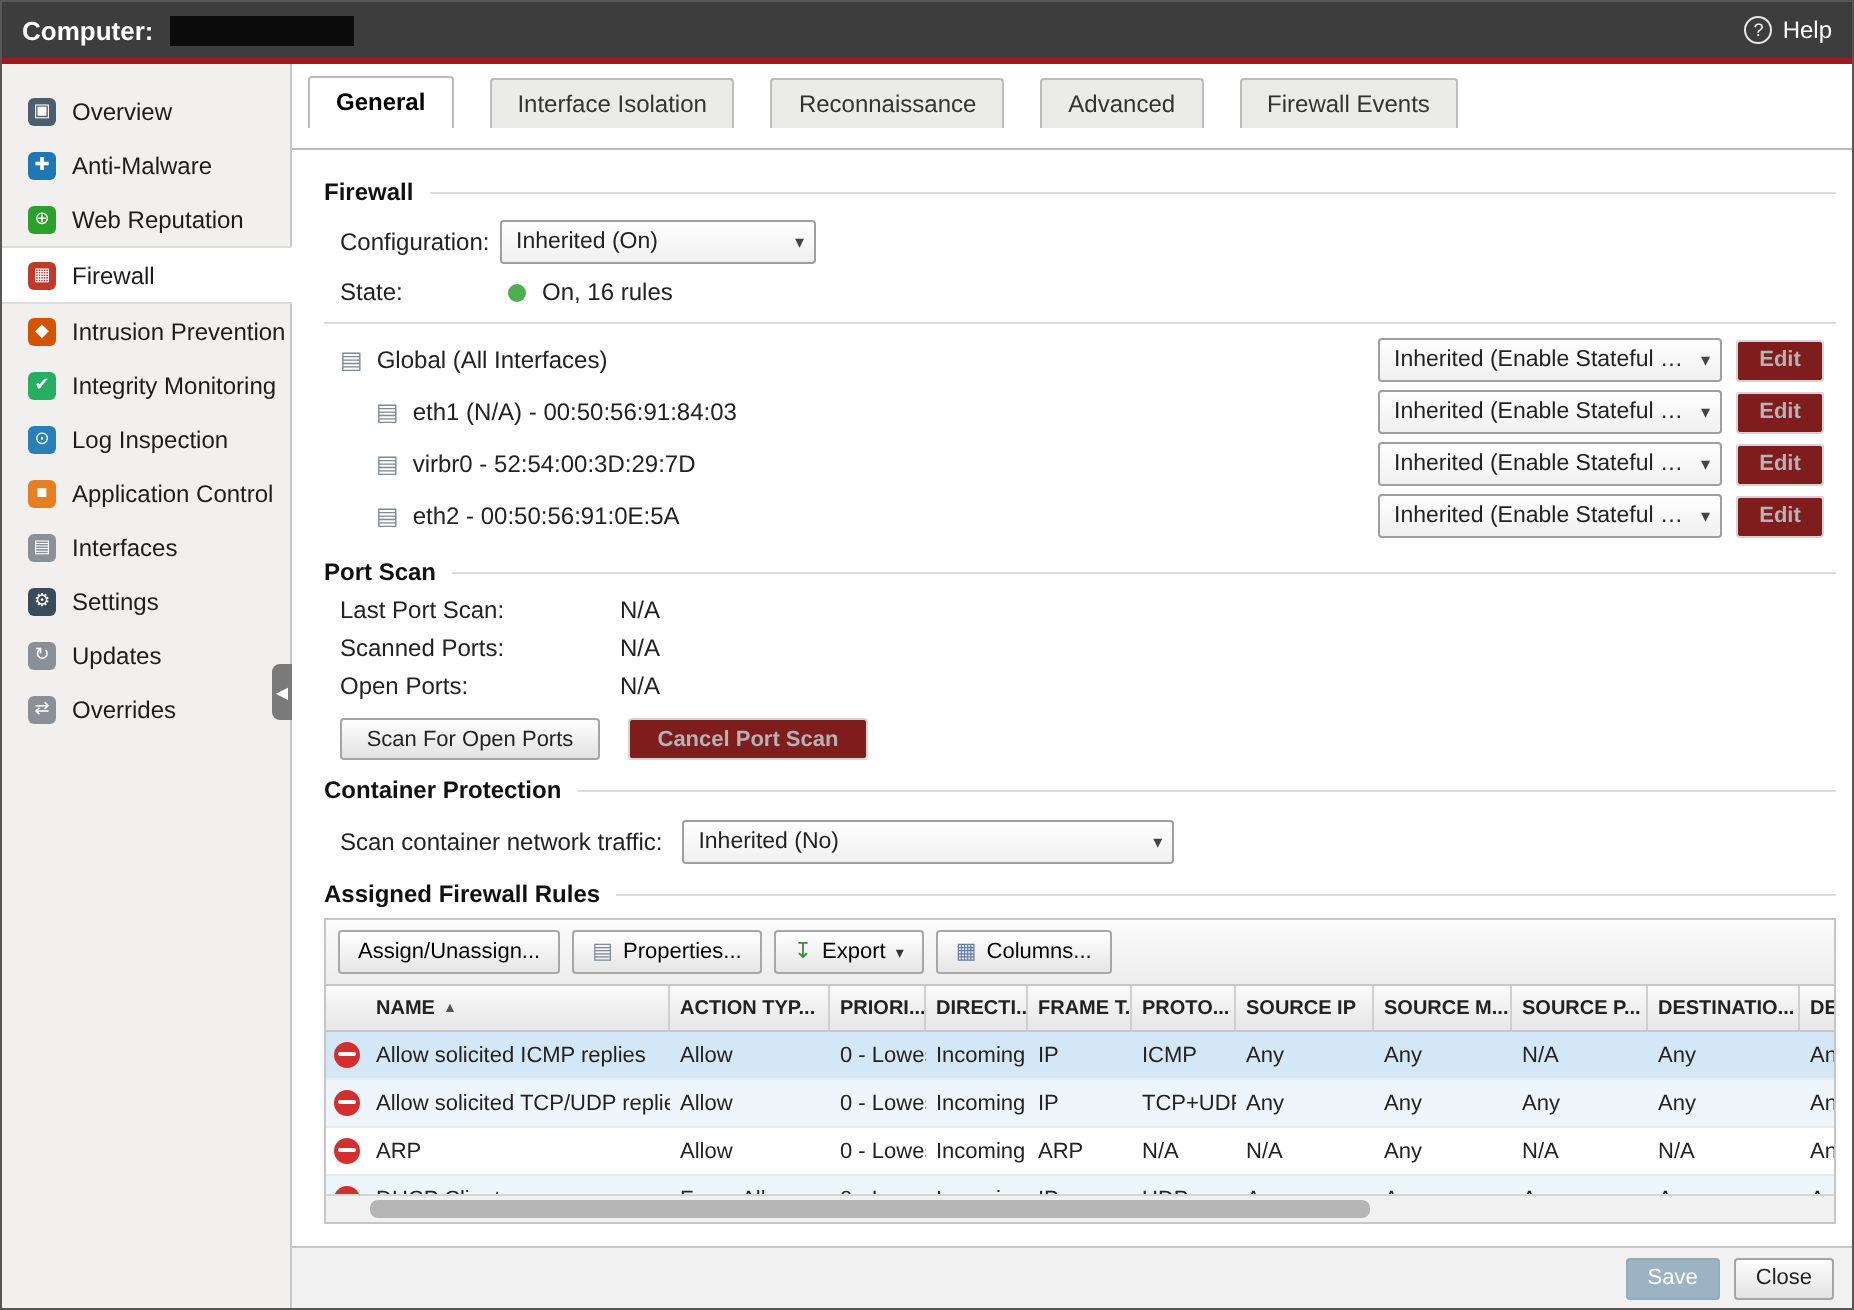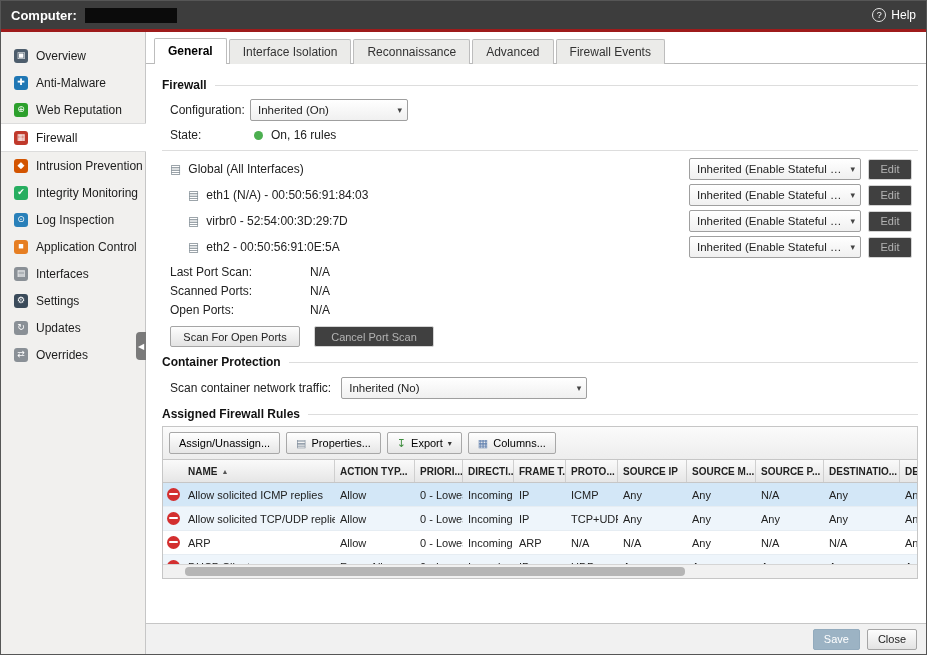--- a/index.html
+++ b/index.html
@@ -19,21 +19,21 @@
   
   .sidebar{flex:0 0 145px;background:#f1f0ee;border-right:1px solid #c6c6c6;padding-top:10px;position:relative;box-sizing:border-box;}
   .side-item{height:27px;display:flex;align-items:center;gap:8px;padding-left:13px;font-size:12px;color:#1c1c1c;cursor:pointer;}
   .side-item.active{background:#fff;border-top:1px solid #dcdcdc;border-bottom:1px solid #dcdcdc;margin-right:-1px;}
   .side-icon{flex:0 0 14px;width:14px;height:14px;border-radius:3px;display:flex;align-items:center;justify-content:center;color:#fff;font-size:9px;line-height:1;}
   .side-label{white-space:nowrap;}
   .collapse-handle{position:absolute;right:-1px;top:300px;width:10px;height:28px;background:#7a7a7a;color:#fff;border-radius:4px 0 0 4px;display:flex;align-items:center;justify-content:center;font-size:8px;cursor:pointer;}
 
   
   .content{flex:1;min-width:0;display:flex;flex-direction:column;background:#fff;}
-  .tabs{flex:0 0 auto;display:flex;align-items:flex-end;padding:6px 8px 0 8px;border-bottom:1px solid #b9b9b9;gap:2px;}
+  .tabs{flex:0 0 auto;display:flex;align-items:flex-end;padding:6px 8px 11px 8px;border-bottom:1px solid #b9b9b9;gap:18px;}
   .tab{padding:5px 13px;font-size:12px;background:#ebebe9;border:1px solid #bdbdbd;border-bottom:none;border-radius:2px 2px 0 0;margin-bottom:-1px;color:#333;cursor:pointer;white-space:nowrap;}
   .tab.active{background:#fff;font-weight:bold;color:#000;padding-bottom:6px;}
 
   .scrollarea{flex:1;min-height:0;overflow:hidden;padding:6px 8px 0 16px;}
 
   .sec-head{display:flex;align-items:center;gap:8px;margin:8px 0 5px 0;}
   .sec-title{font-size:12px;font-weight:bold;white-space:nowrap;color:#111;}
   .sec-line{flex:1;height:1px;background:#ddd;}
 
   .frow{display:flex;align-items:center;margin:7px 0 7px 8px;font-size:12px;}
@@ -45,21 +45,21 @@
   .w155{width:158px;} .w245{width:246px;} .w170{width:172px;flex:0 0 172px;}
   .dot{width:9px;height:9px;border-radius:50%;background:var(--status-green,#4caf50);margin:0 8px 0 4px;display:inline-block;}
 
   .srow{display:flex;align-items:center;height:26px;margin:0 6px 0 8px;font-size:12px;gap:7px;}
   .srow.indent{padding-left:18px;}
   .nic-icon{color:#7f8a92;font-size:12px;line-height:1;}
   .srow-label{white-space:nowrap;overflow:hidden;}
   .srow .select{margin-left:auto;}
   .btn{box-sizing:border-box;height:21px;font-size:11px;font-family:inherit;padding:0 10px;background:linear-gradient(#fdfdfd,#e3e3e3);
        border:1px solid #a5a5a5;border-radius:2px;color:#222;cursor:pointer;white-space:nowrap;}
-  .btn.disabled{color:#b3b3b3;border-color:#d4d4d4;background:#404040;cursor:default;}
+  .btn.disabled{color:#b3b3b3;border-color:#d4d4d4;background:#7f1d1d;cursor:default;font-weight:bold;}
   .edit-btn{width:44px;flex:0 0 44px;padding:0;}
 
   .ps-row{display:flex;margin:5px 0 5px 8px;font-size:12px;}
   .ps-label{flex:0 0 140px;}
   .ps-buttons{display:flex;gap:14px;margin:9px 0 3px 8px;}
   .scan-btn{width:130px;}
   .cancel-btn{width:120px;}
 
   .cp-row{display:flex;align-items:center;margin:8px 0 6px 8px;font-size:12px;gap:10px;}
 
@@ -279,20 +279,24 @@
                 <div class="select w170">
                   <span class="val">Inherited (Enable Stateful Inspection)</span>
                   <span class="chevron">▾</span>
                 </div>
                 <button class="btn disabled edit-btn">Edit</button>
               </div>
             </div>
         </div>
 
         <div class="section">
+          <div class="sec-head">
+            <span class="sec-title">Port Scan</span>
+            <span class="sec-line"></span>
+          </div>
           <div>
 
           <div class="ps-row">
                 <span class="ps-label">Last Port Scan:</span>
                 <span>N/A</span>
               </div>
               <div class="ps-row">
                 <span class="ps-label">Scanned Ports:</span>
                 <span>N/A</span>
               </div>

